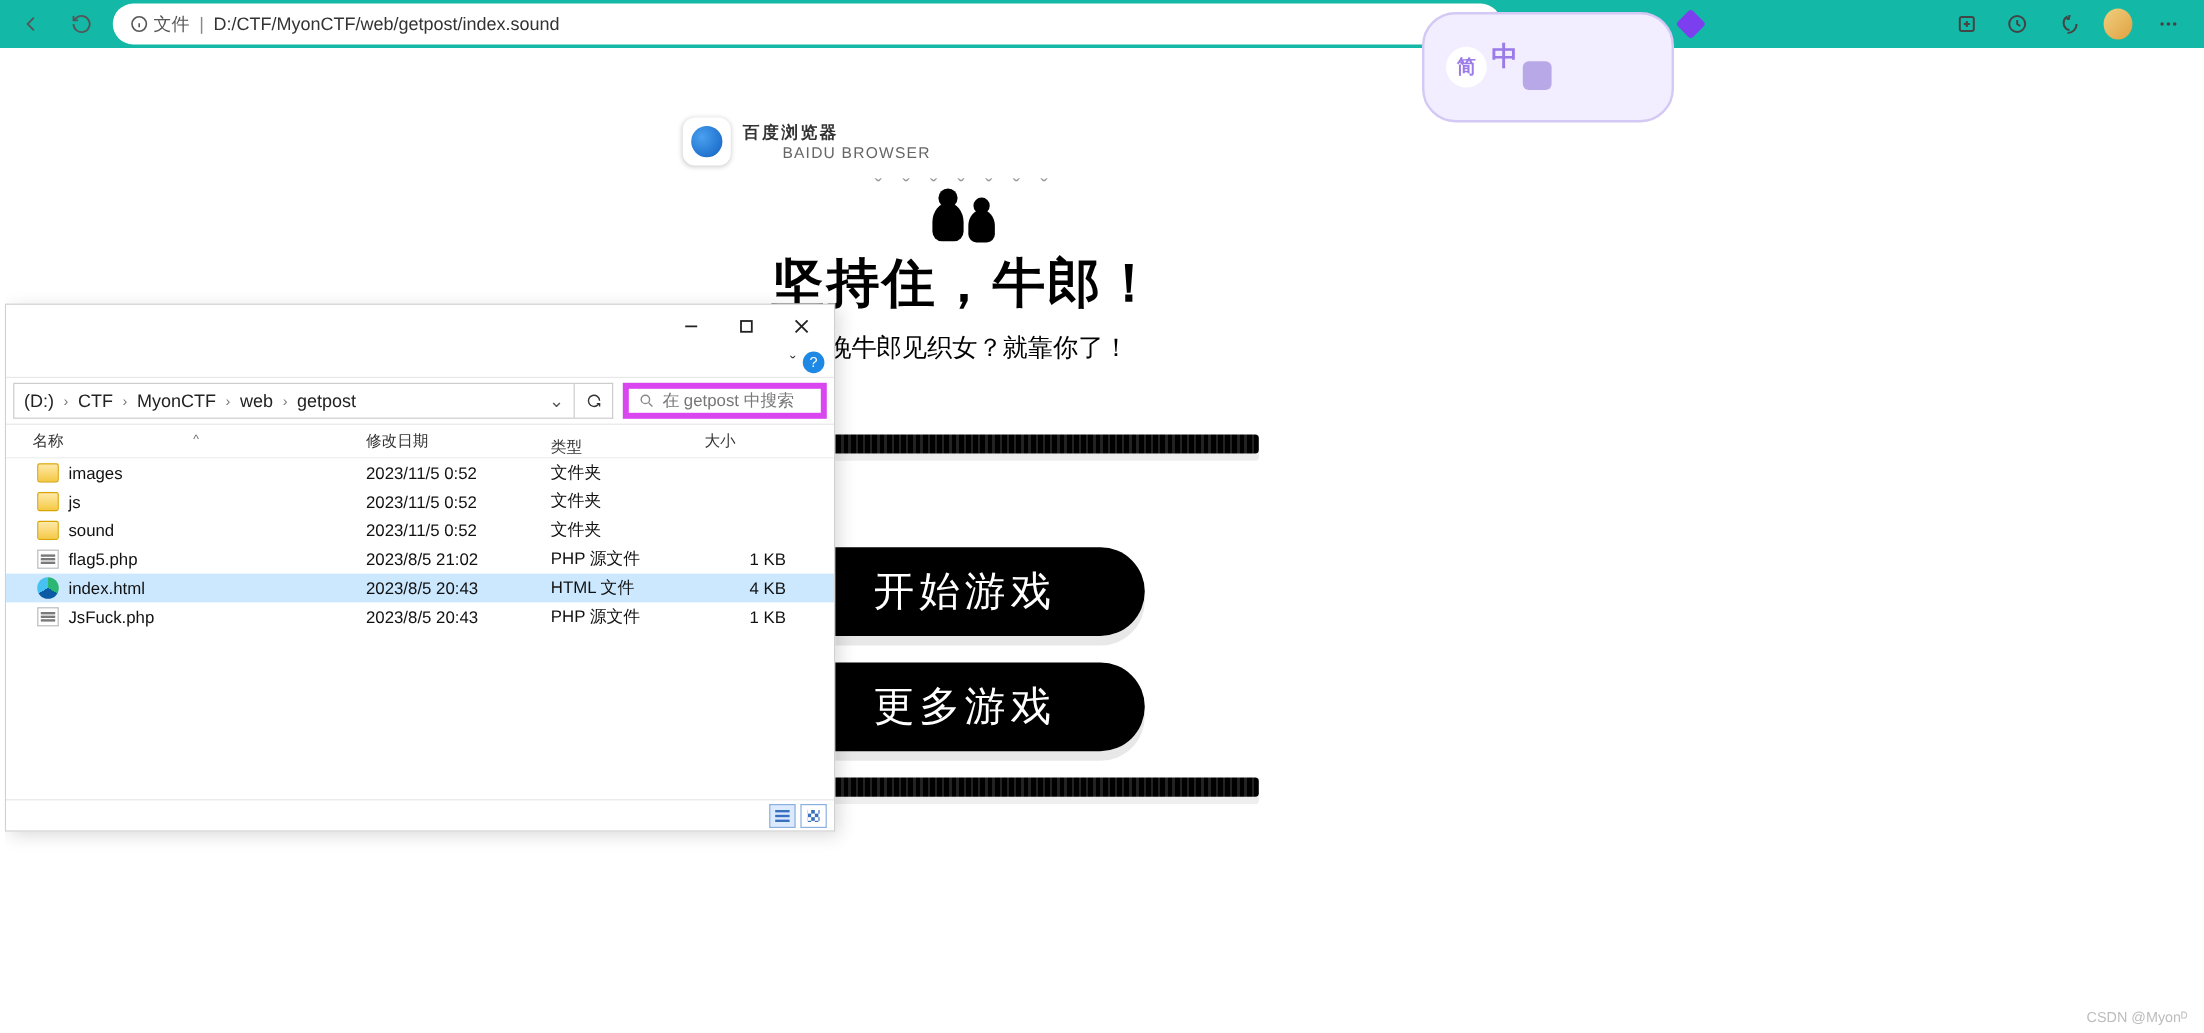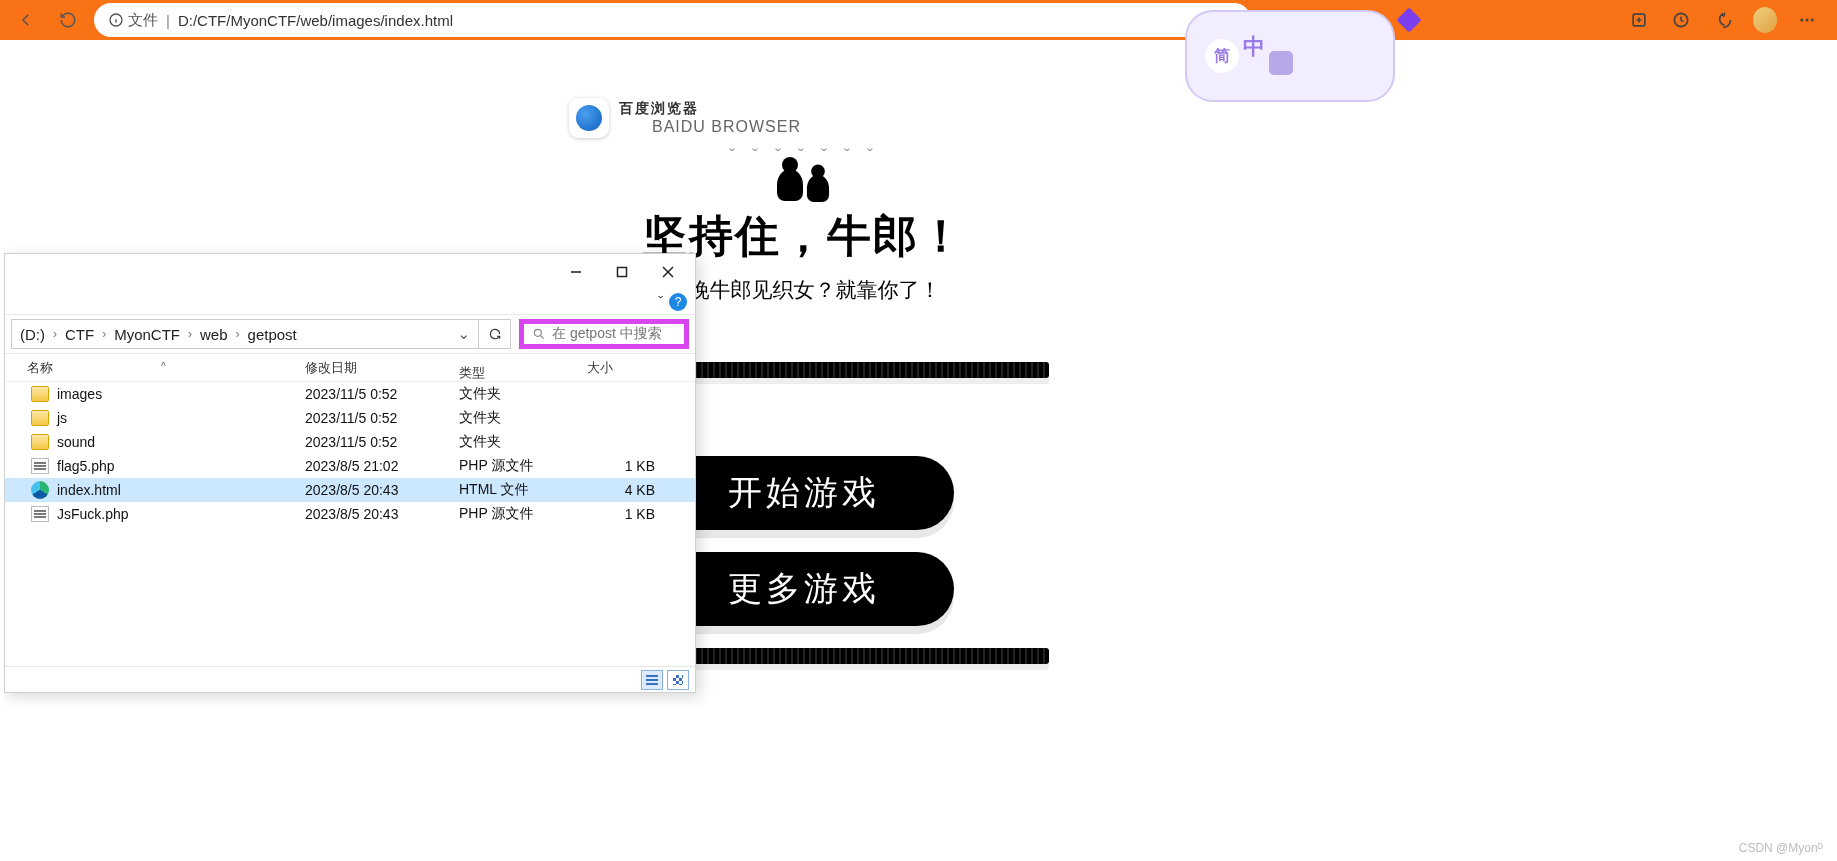--- a/index.html
+++ b/index.html
@@ -1,19 +1,19 @@
 <!DOCTYPE html>
 <html><head>
 <meta charset="utf-8">
 <style>
   * { box-sizing: border-box; margin: 0; padding: 0; font-family: "Microsoft YaHei", "Segoe UI", Arial, sans-serif; }
   body { width: 1837px; height: 861px; background: #fff; overflow: hidden; position: relative; }
 
   
-  .browser-chrome { position: absolute; top: 0; left: 0; right: 0; height: 40px; background: #f97316; display: flex; align-items: center; padding: 0 10px; gap: 10px; }
+  .browser-chrome { position: absolute; top: 0; left: 0; right: 0; height: 40px; background: #14b8a6; display: flex; align-items: center; padding: 0 10px; gap: 10px; }
   .nav-btn { width: 32px; height: 32px; display: flex; align-items: center; justify-content: center; color: #555; border-radius: 4px; }
   .nav-btn svg { width: 18px; height: 18px; }
   .address-bar { flex: 1; height: 34px; background: #fff; border-radius: 17px; display: flex; align-items: center; padding: 0 14px; gap: 8px; font-size: 15px; color: #333; }
   .addr-info { display:flex; align-items:center; gap:4px; color:#555; }
   .addr-sep { color:#888; }
   .addr-path { color:#333; }
   .chrome-icons { display: flex; align-items: center; gap: 18px; margin-left: 10px; padding-right: 8px;}
   .chrome-icon { width: 24px; height: 24px; display:flex; align-items:center; justify-content:center; color:#444; position:relative; }
   .chrome-icon .badge { position:absolute; bottom:-2px; right:-2px; background:#d08a00; color:#fff; font-size:9px; border-radius:3px; padding:0 2px; line-height:10px;}
   .ext-diamond { width:18px; height:18px; background:#7b3ff0; transform:rotate(45deg); border-radius:3px;}
@@ -26,21 +26,21 @@
   .fw-b3 { width:24px; height:24px; background:#b9a8e8; border-radius:5px; margin-top:14px;}
 
   
   .page-frame { position:absolute; top:48px; left:4px; right:4px; bottom:0; background:#fff; overflow:hidden; }
   .game-area { position:absolute; left:555px; top:50px; width:490px; }
 
   .logo-row { display:flex; align-items:center; gap:10px; margin-left:10px; }
   .logo-circle { width:40px; height:40px; border-radius:10px; background:#fff; box-shadow:0 1px 4px rgba(0,0,0,.2); display:flex; align-items:center; justify-content:center;}
   .logo-circle::before{ content:''; width:26px; height:26px; border-radius:50%; background:radial-gradient(circle at 35% 35%, #4aa0f0, #1060c0);}
   .logo-text .cn { font-size:14px; font-weight:bold; color:#333; letter-spacing:2px;}
-  .logo-text .en { font-size:16px; color:#666; letter-spacing:1px;padding-left:33px;}
+  .logo-text .en { font-size:13px; color:#666; letter-spacing:1px;padding-left:33px;}
 
   .birds { text-align:center; color:#999; font-size:18px; margin-top:8px; letter-spacing:6px;}
   .people { text-align:center; margin-top:2px; display:flex; justify-content:center; gap:2px;}
   .person { width:26px; height:32px; background:#000; border-radius:50% 50% 8px 8px; position:relative;}
   .person::before { content:''; position:absolute; top:-12px; left:5px; width:16px; height:16px; background:#000; border-radius:50%;}
 
   .h-title { font-size:44px; font-weight:700; text-align:center; margin-top:6px; color:#000; letter-spacing:2px;}
   .h-sub { font-size:21px; text-align:center; margin-top:10px; color:#000;}
 
   .bridge-line { margin-top:58px; height:16px; border-radius:3px; background: repeating-linear-gradient(90deg,#000,#000 4px,#222 4px,#222 6px); box-shadow: 0 6px 0 #eee;}
@@ -109,21 +109,21 @@
   <div class="address-bar">
     <span class="addr-info">
       <svg width="16" height="16" viewBox="0 0 24 24" fill="none" stroke="#555" stroke-width="2">
           <circle cx="12" cy="12" r="9"></circle>
           <line x1="12" y1="8" x2="12" y2="8"></line>
           <line x1="12" y1="11" x2="12" y2="16"></line>
         </svg>
       <span>文件</span>
     </span>
     <span class="addr-sep">|</span>
-    <span class="addr-path">D:/CTF/MyonCTF/web/images/index.html</span>
+    <span class="addr-path">D:/CTF/MyonCTF/web/getpost/index.sound</span>
   </div>
   <div class="chrome-icons">
     <div class="chrome-icon">
         <span>A⁾⁾</span>
       </div>
     <div class="chrome-icon">
         <svg width="20" height="20" viewBox="0 0 24 24" fill="none" stroke="#555" stroke-width="2">
           <path d="M12 2l2.9 6.9L22 10l-5 4.9L18.2 22 12 18.3 5.8 22 7 14.9 2 10l7.1-1.1z"></path>
         </svg>
       </div>

